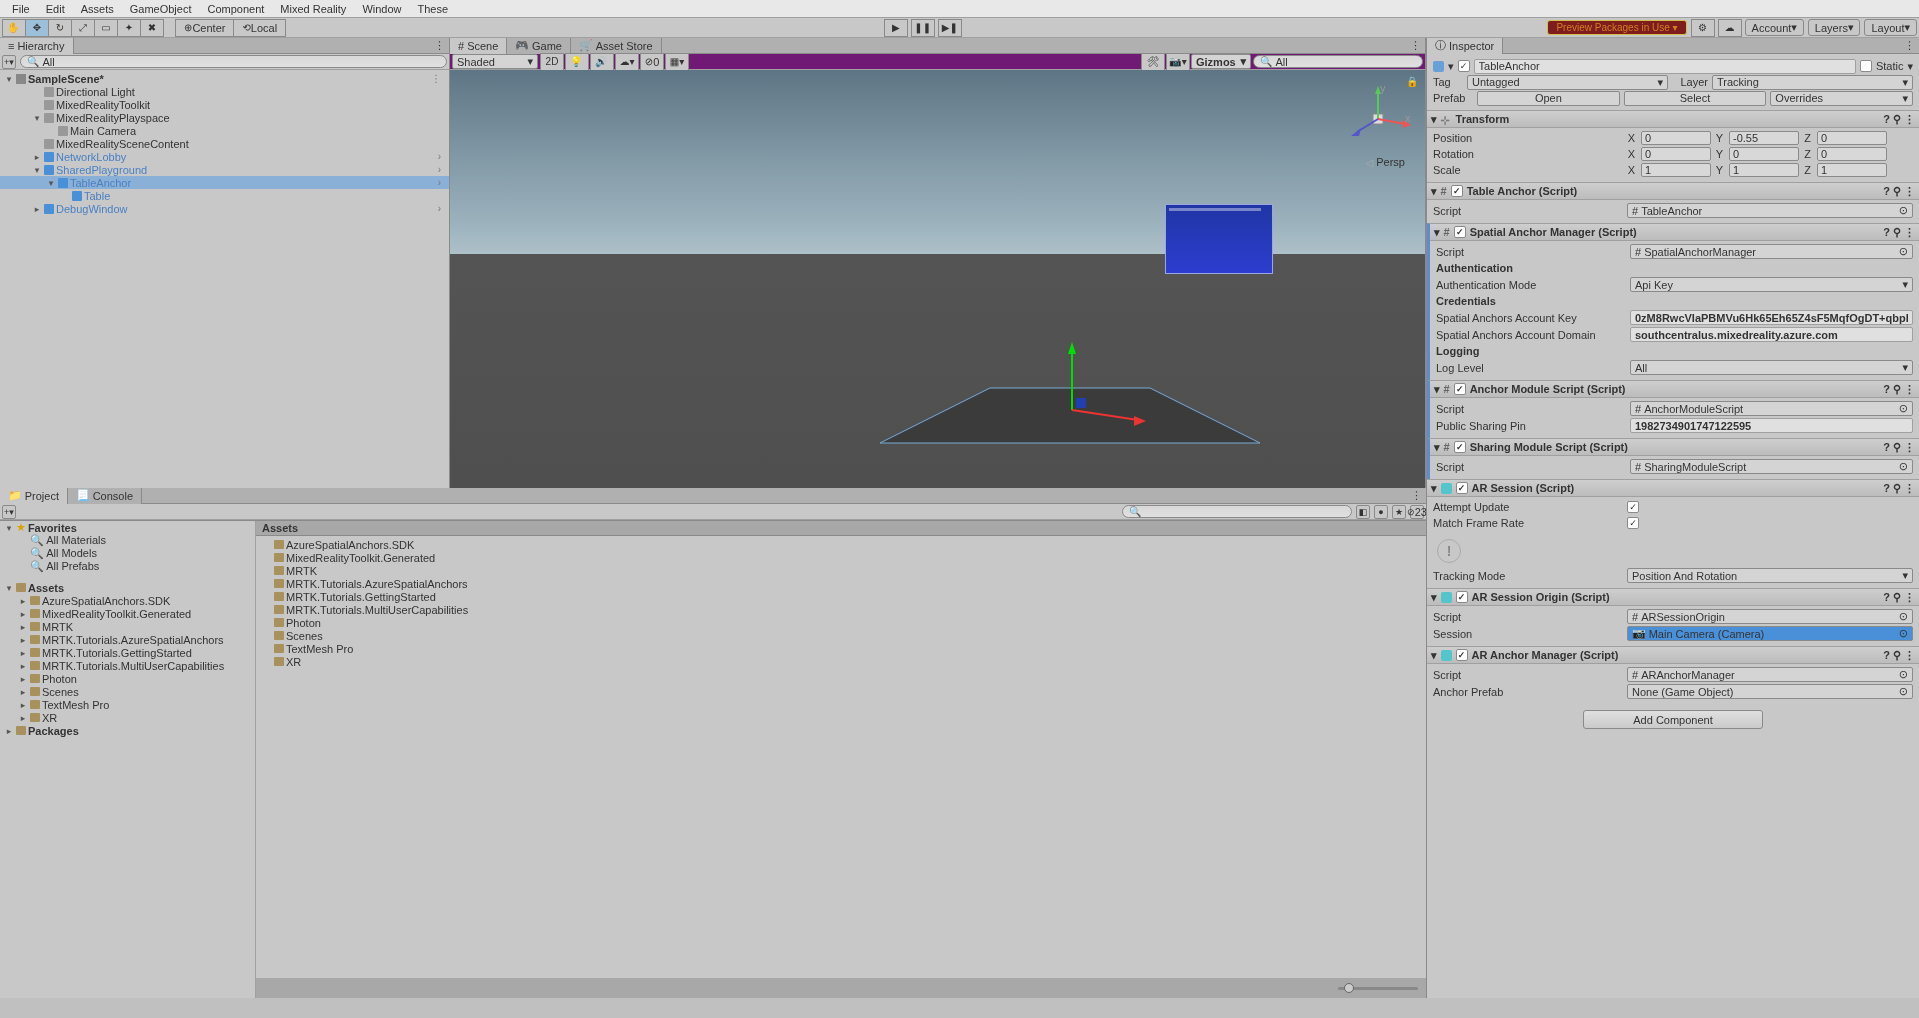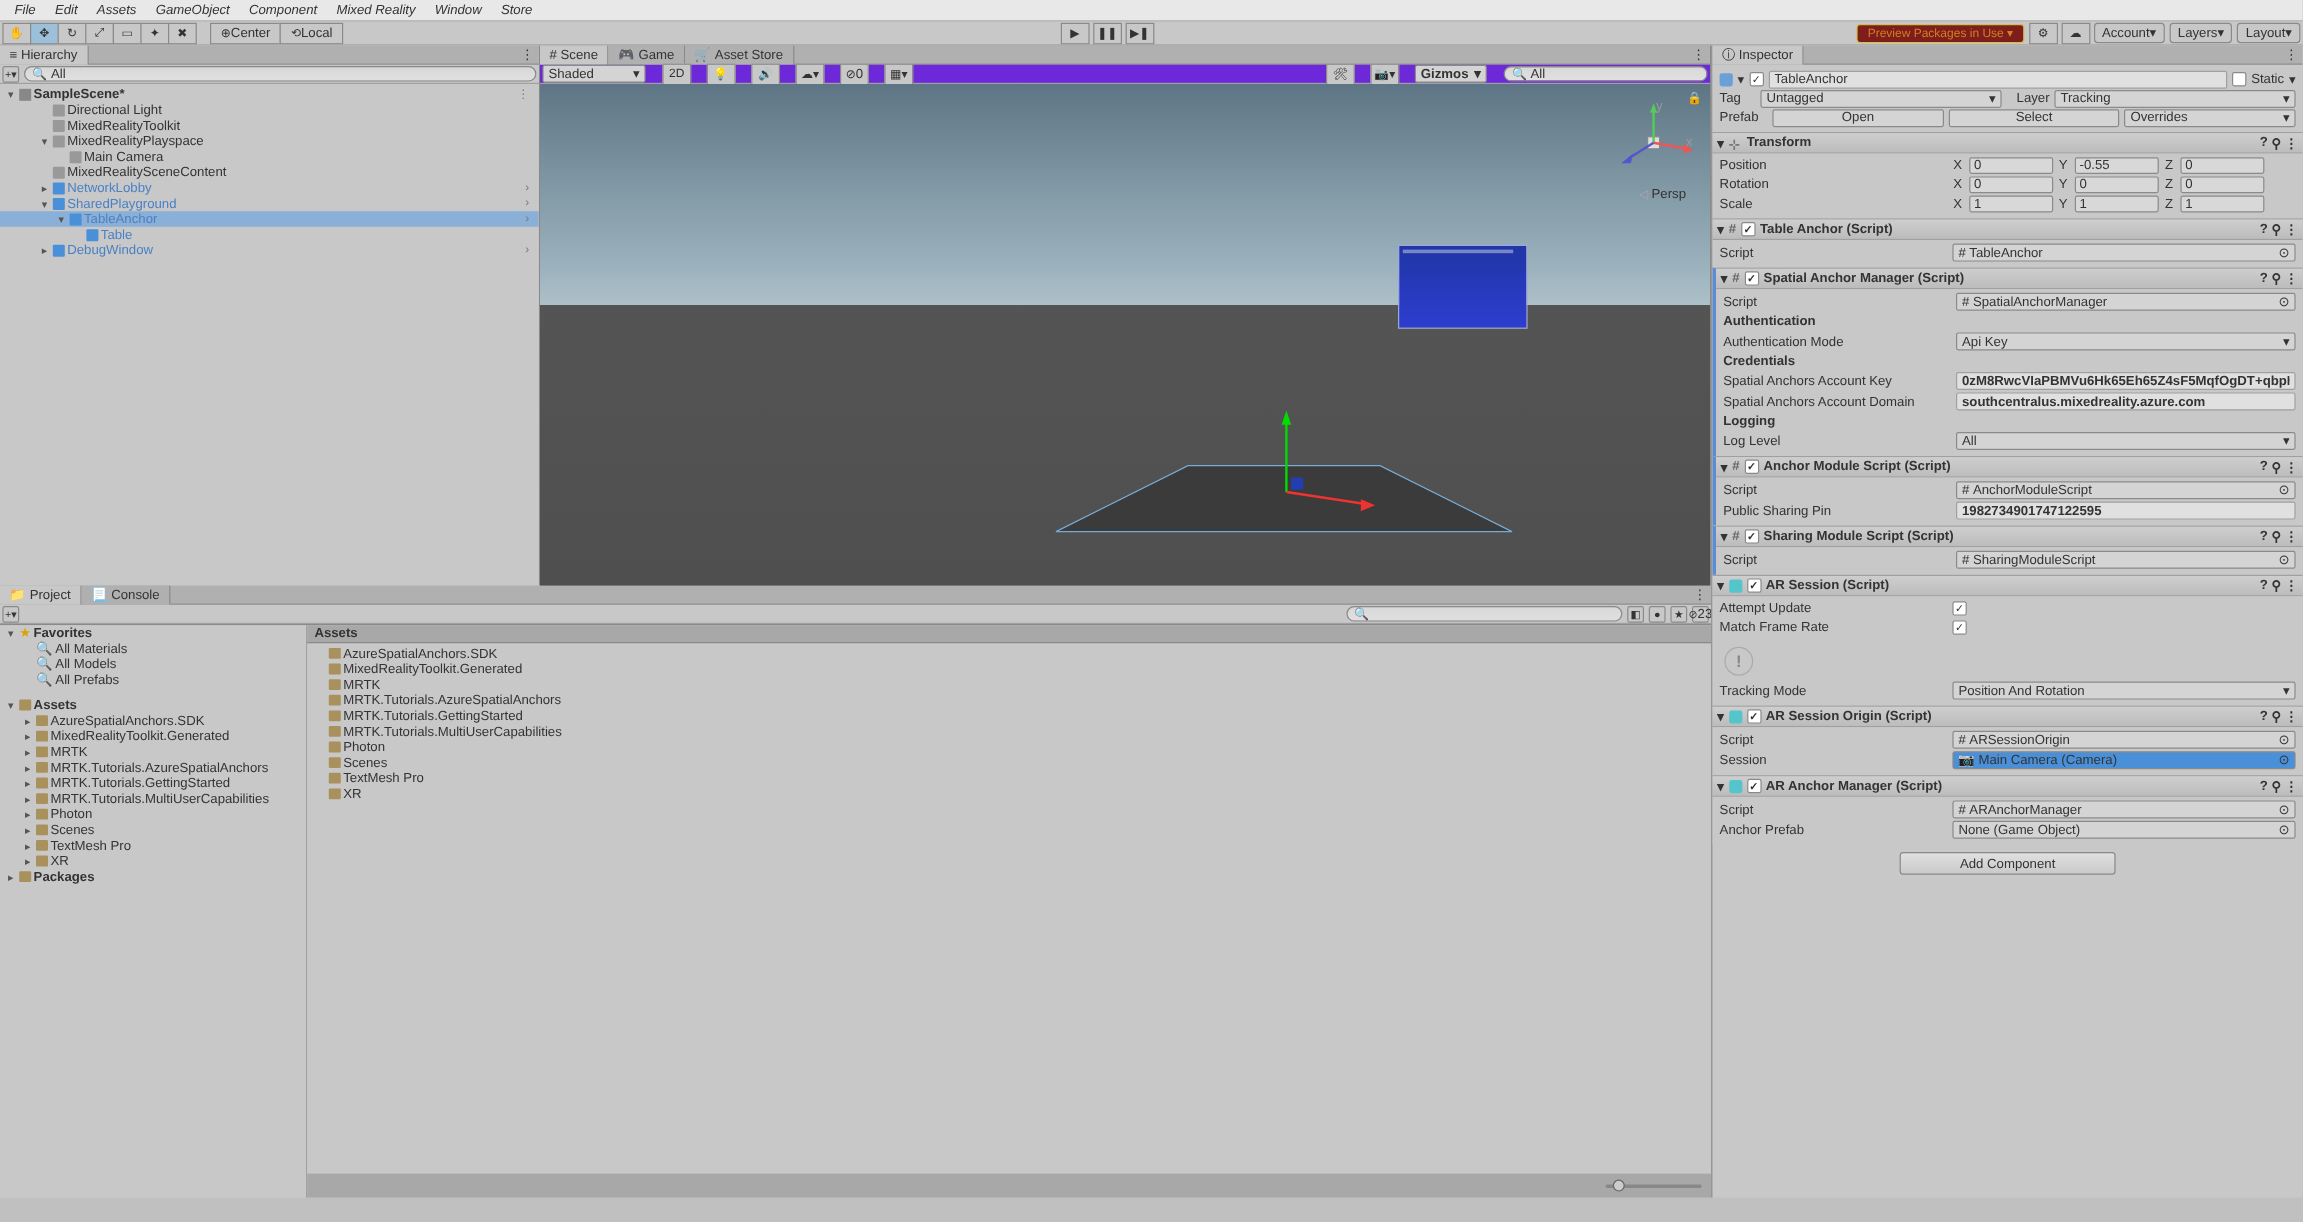--- a/index.html
+++ b/index.html
@@ -1,20 +1,20 @@
 <!DOCTYPE html>
 <html><head>
 <meta charset="utf-8">
 <style>
 * { margin: 0; padding: 0; box-sizing: border-box; font-family: Arial, sans-serif; font-size: 11px; color: #333; }
 body { background: #c0c0c0; width: 1919px; height: 1018px; overflow: hidden; }
 
 
 .menubar { height: 18px; background: #e8e8e8; display: flex; align-items: center; padding: 0 4px; border-bottom: 1px solid #a0a0a0; }
-.menubar span { padding: 2px 8px; cursor: pointer; font-style: italic; }
+.menubar span { padding: 2px 8px; cursor: pointer; }
 
 
 .toolbar { height: 20px; background: #c8c8c8; display: flex; align-items: center; border-bottom: 1px solid #a0a0a0; padding: 0 2px; gap: 0; }
 .tool-btn { width: 24px; height: 18px; background: #c8c8c8; border: 1px solid #8a8a8a; display: inline-flex; align-items: center; justify-content: center; margin-right: -1px; cursor: pointer; font-size: 10px; }
 .tool-btn.pressed { background: #9cc0da; }
 .tool-group { display: flex; margin-right: 12px; }
 .tool-wide { width: auto; padding: 0 8px; }
 .toolbar-center { margin: 0 auto; display: flex; gap: 4px; }
 .toolbar-right { display: flex; gap: 4px; align-items: center; }
 .pill-btn { background: #c8c8c8; border: 1px solid #8a8a8a; height: 17px; padding: 0 6px; border-radius: 3px; display: inline-flex; align-items: center; cursor: pointer; }
@@ -35,21 +35,21 @@
 .arrow { width: 10px; text-align: center; font-size: 9px; color: #555; }
 .cube-icon { width: 10px; height: 10px; background:#999; border-radius:1px; display:inline-block; }
 .prefab-icon { width: 10px; height: 10px; background:#4a90d9; border-radius:1px; display:inline-block; }
 .scene-icon { width: 10px; height: 10px; background:#888; display:inline-block; }
 .item-spacer { width: 12px; display:inline-block; }
 .item-arrow-right { margin-left: auto; color:#777; padding-right:4px; font-size:10px; }
 
 
 .center-col { flex: 1; display: flex; flex-direction: column; border-right: 1px solid #8a8a8a; }
 .scene-tabs { height: 16px; background: #b0b0b0; display: flex; align-items: center; border-bottom: 1px solid #8a8a8a; }
-.scene-toolbar { height: 16px; background: #6d28d9; display: flex; align-items: center; padding: 0 2px; gap: 14px; border-bottom: 1px solid #a0a0a0; }
+.scene-toolbar { height: 16px; background: #701a75; display: flex; align-items: center; padding: 0 2px; gap: 2px; border-bottom: 1px solid #a0a0a0; }
 .scene-view { flex: 1; background: linear-gradient(to bottom, #5e7585 0%, #9eb5c0 38%, #aec0c8 44%, #545454 44%, #4f4f4f 100%); position: relative; overflow: hidden; }
 .gizmo-widget { position: absolute; top: 14px; right: 12px; width: 70px; height: 70px; }
 .persp { position: absolute; top: 86px; right: 20px; font-size: 10px; color:#aaa; }
 .lock-icon { position:absolute; top:6px; right:6px; font-size:10px; color:#888; }
 .blue-panel { position: absolute; top: 134px; right: 152px; width: 108px; height: 70px; background: linear-gradient(#2035a5,#2d3dd0); border: 1px solid #9aa7e2; }
 .blue-panel::before { content:""; position:absolute; top:3px; left:3px; width:92px; height:3px; background:rgba(255,255,255,0.4); }
 
 
 .inspector { width: 493px; background: #c8c8c8; border-left: 1px solid #8a8a8a; display: flex; flex-direction: column; overflow-y: auto; }
 .insp-header { padding: 4px 6px; background: #c8c8c8; }
@@ -95,21 +95,21 @@
 <body>
 
 <div class="menubar">
   <span>File</span>
   <span>Edit</span>
   <span>Assets</span>
   <span>GameObject</span>
   <span>Component</span>
   <span>Mixed Reality</span>
   <span>Window</span>
-  <span>Store</span>
+  <span>These</span>
 </div>
 
 <div class="toolbar">
   <div class="tool-group">
     <div class="tool-btn">✋</div>
     <div class="tool-btn pressed">✥</div>
     <div class="tool-btn">↻</div>
     <div class="tool-btn">⤢</div>
     <div class="tool-btn">▭</div>
     <div class="tool-btn">✦</div>

